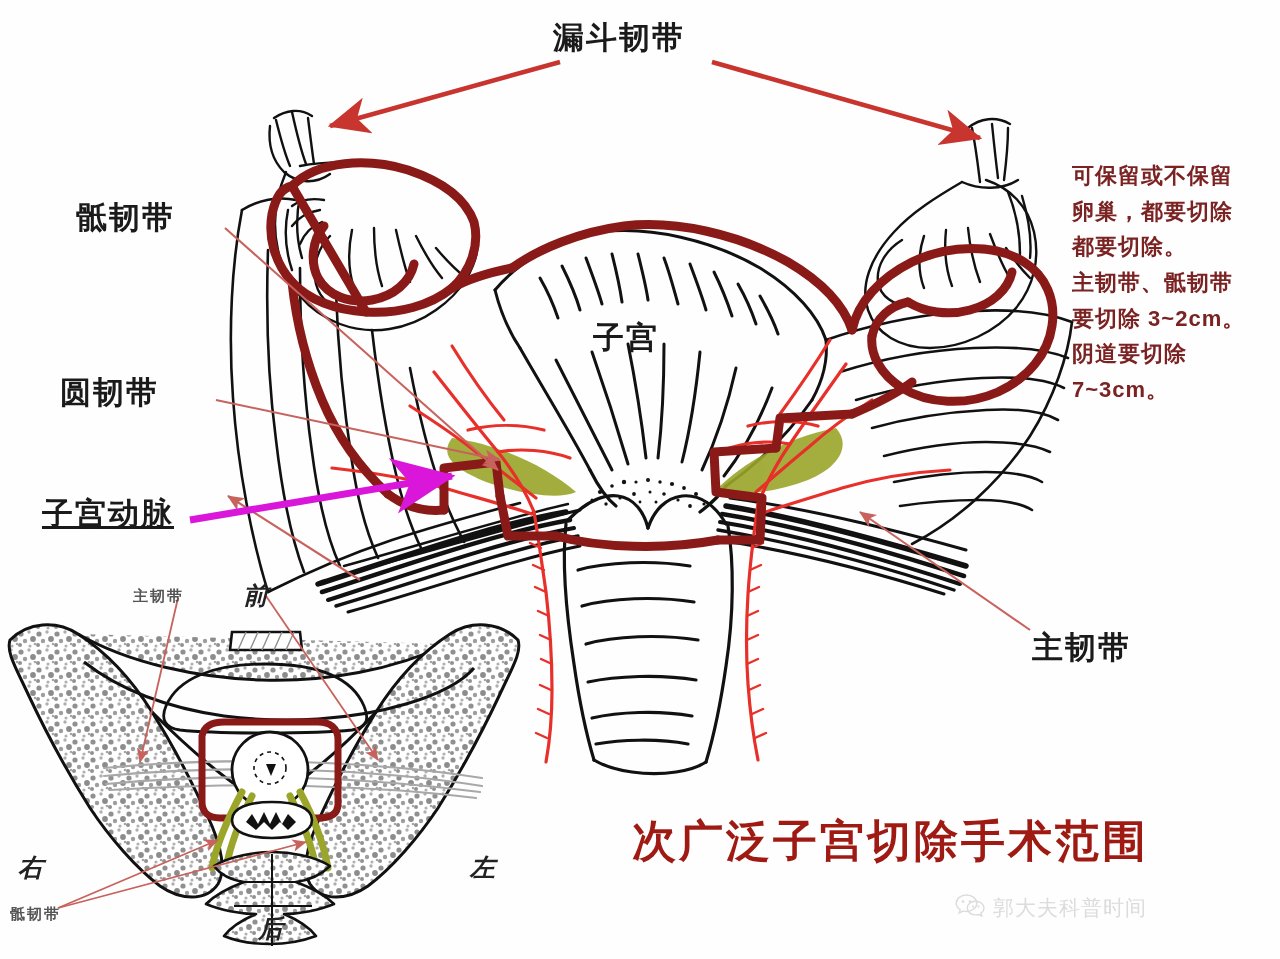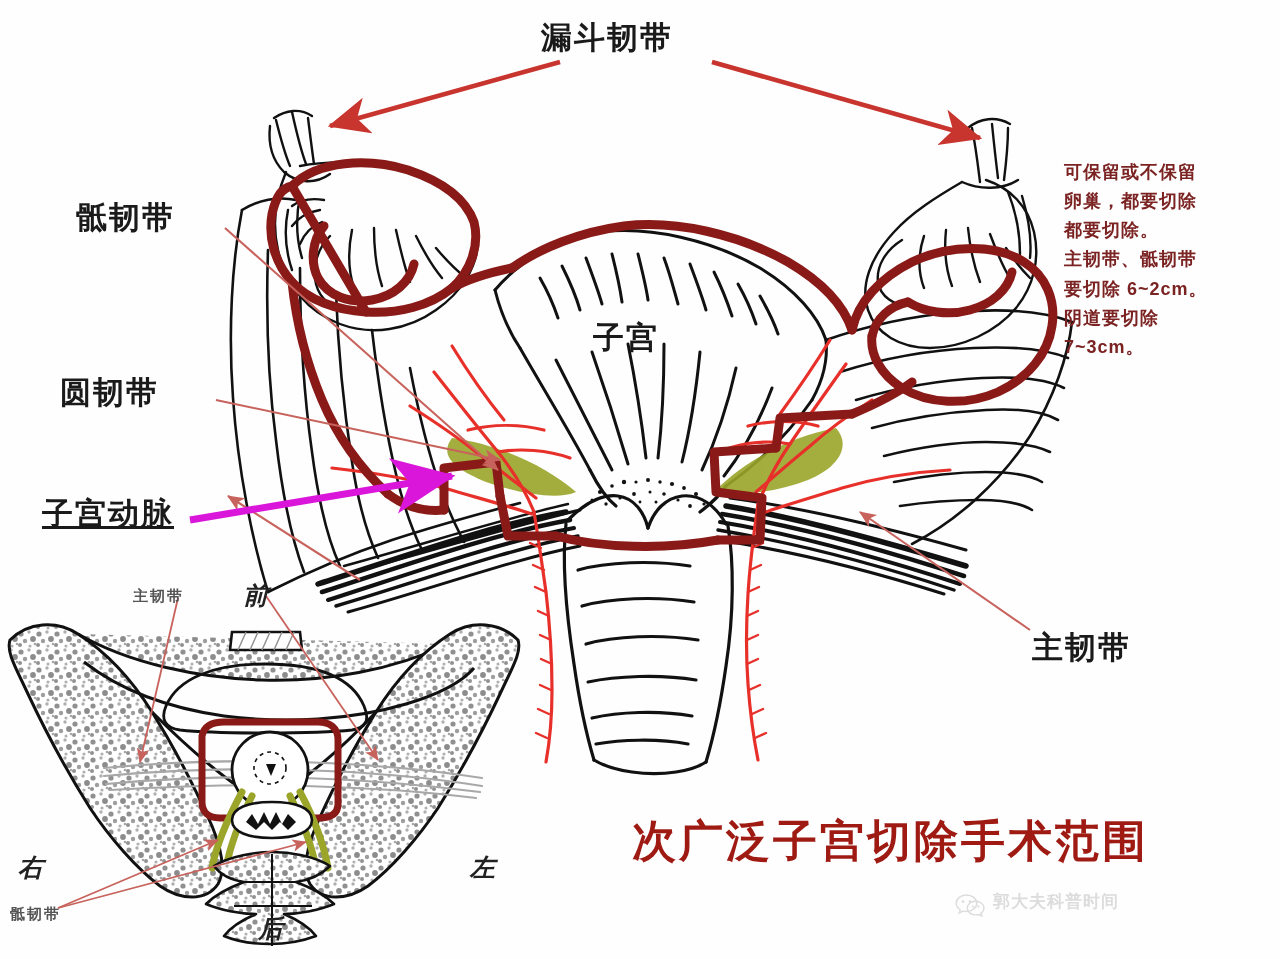--- a/index.html
+++ b/index.html
@@ -7,26 +7,26 @@
   body{
     width:1280px;height:959px;position:relative;overflow:hidden;
     font-family:"Liberation Sans","DejaVu Sans",sans-serif;
     background:#fefefe;
   }
   #stage{position:absolute;left:0;top:0;width:1280px;height:959px;}
   svg.layer{position:absolute;left:0;top:0;width:1280px;height:959px;}
   .lbl{position:absolute;white-space:nowrap;line-height:1.05;}
 
   .lbl-black{color:#1a1a1a;font-size:31px;font-weight:700;letter-spacing:2px;}
-  .lbl-note{color:#7b2222;font-size:18px;font-weight:700;letter-spacing:1px;line-height:1.62;}
+  .lbl-note{color:#7b2222;font-size:22px;font-weight:700;letter-spacing:1px;line-height:1.62;margin-left:8px;}
   .lbl-title{color:#9e1a12;font-size:44px;font-weight:700;letter-spacing:3px;margin-top:32px;}
   .lbl-gray{color:#555;font-size:15px;font-weight:700;letter-spacing:2px;}
   .lbl-hand{color:#222;font-size:25px;font-weight:700;font-family:"DejaVu Serif","Liberation Serif",serif;font-style:italic;}
-  .watermark{color:#dcdcdc;font-size:17px;font-weight:700;letter-spacing:1px;
-    display:flex;align-items:flex-start;gap:8px;}
+  .watermark{color:#dcdcdc;font-size:21px;font-weight:400;letter-spacing:1px;
+    display:flex;align-items:center;gap:8px;}
   .wm-icon{display:inline-block;}
 </style>
 </head>
 <body>
 
 <div id="stage">
 
   <svg class="layer" viewBox="0 0 1280 959">
     <defs>
 
@@ -385,38 +385,38 @@
 
       <g>
         <path d="M178,598 L140,762" fill="none" stroke="#c8625c" stroke-width="1.8" marker-end="url(#arrowThin)"></path>
         <path d="M266,596 L378,760" fill="none" stroke="#c8625c" stroke-width="1.8" marker-end="url(#arrowThin)"></path>
         <path d="M58,908 L218,840" fill="none" stroke="#c8625c" stroke-width="1.8" marker-end="url(#arrowThin)"></path>
         <path d="M58,908 L306,842" fill="none" stroke="#c8625c" stroke-width="1.8" marker-end="url(#arrowThin)"></path>
       </g>
     </g>
   </svg>
 
-  <div class="lbl lbl-black" style="left:541px;top:22px;text-align:right;">漏斗韧带</div>
+  <div class="lbl lbl-black" style="left:553px;top:22px;text-align:right;">漏斗韧带</div>
 
   <div class="lbl lbl-black" style="left:76px;top:202px;">骶韧带</div>
 
   <div class="lbl lbl-black" style="left:60px;top:377px;">圆韧带</div>
 
   <div class="lbl lbl-black" style="left:42px;top:498px;text-decoration:underline;">子宫动脉</div>
 
   <div class="lbl lbl-black" style="left:578px;top:322px;margin-left:15px;">子宫</div>
 
   <div class="lbl lbl-black" style="left:1032px;top:632px;">主韧带</div>
 
   <div class="lbl lbl-note" style="left:1064px;top:158px;">
     <div>可保留或不保留</div>
     <div>卵巢，都要切除</div>
     <div>都要切除。</div>
     <div>主韧带、骶韧带</div>
-    <div>要切除 6~2cm。</div>
+    <div>要切除 3~2cm。</div>
     <div>阴道要切除</div>
     <div>7~3cm。</div>
   </div>
 
   <div class="lbl lbl-gray" style="left:133px;top:588px;">主韧带</div>
 
   <div class="lbl lbl-gray" style="left:10px;top:906px;">骶韧带</div>
 
   <div class="lbl lbl-hand" style="left:243px;top:583px;">前</div>
 

